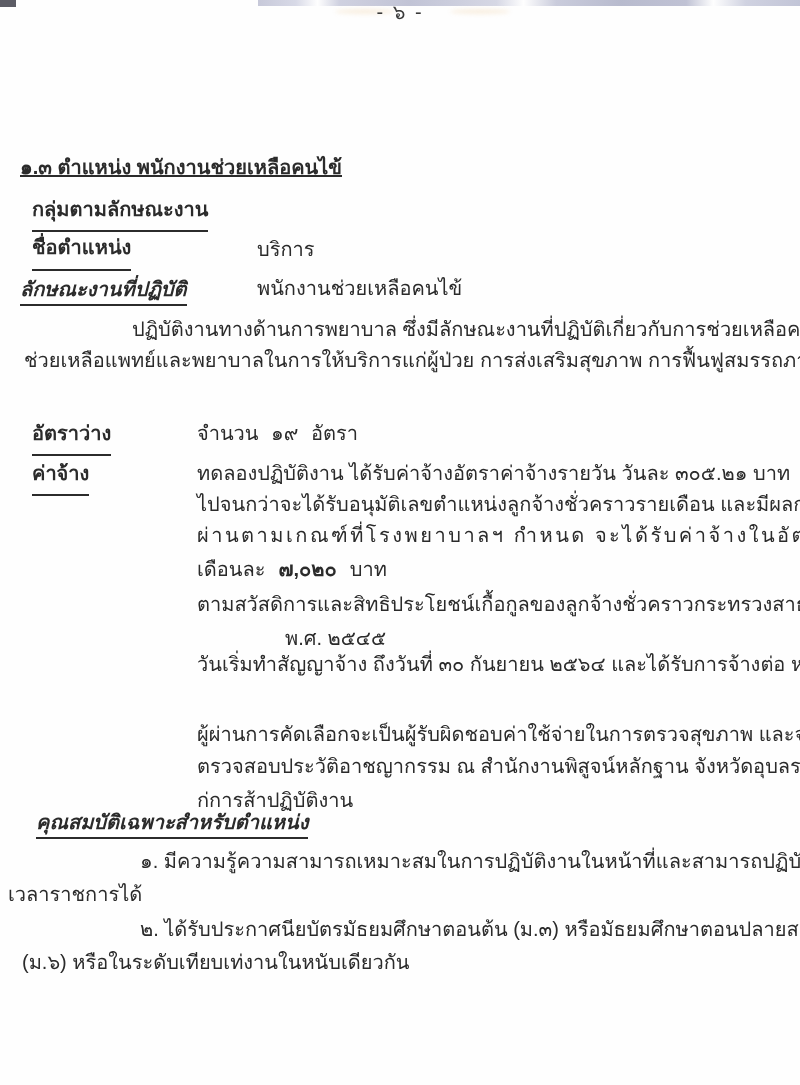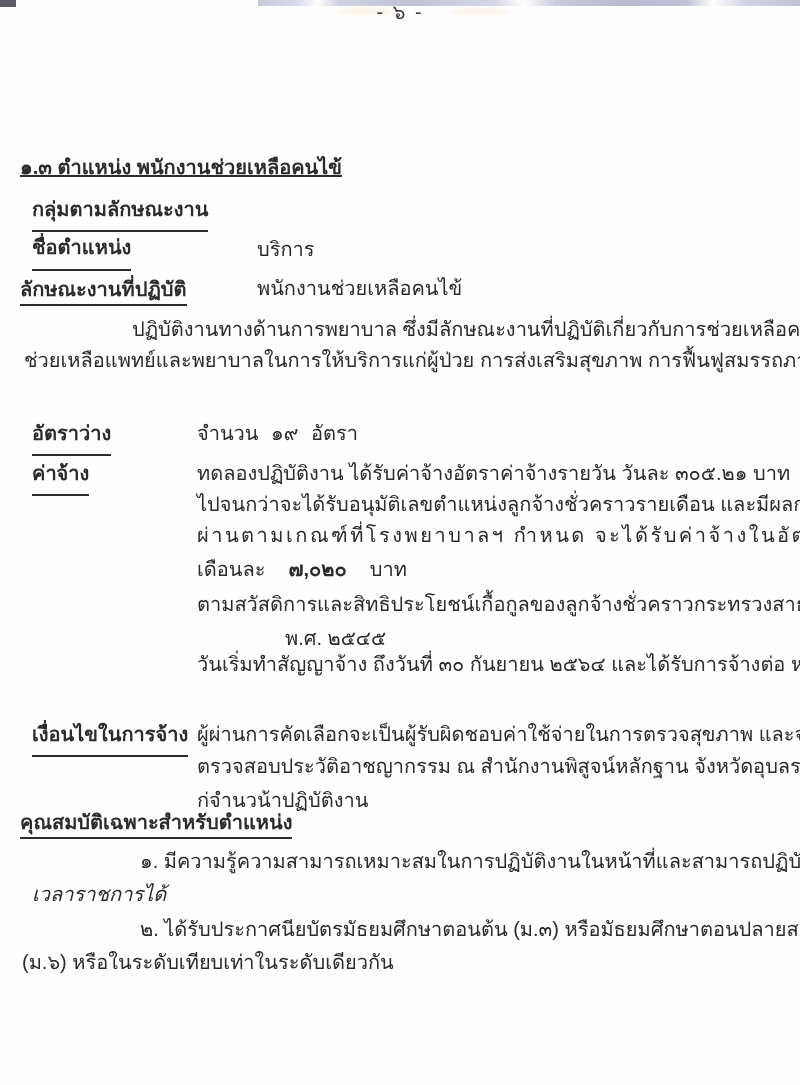--- a/index.html
+++ b/index.html
@@ -8,30 +8,30 @@
     width:800px; height:1085px;
     margin:0 auto;
     background:#fefefe;
     overflow:hidden;
     font-family:"Liberation Sans","DejaVu Sans",sans-serif;
     color:#2b2b2b;
     font-size:20px;
     line-height:1.25;
   }
   .abs { position:absolute; white-space:nowrap; }
-  .b { font-weight:700; }
+  .b { font-weight:700;font-style:italic; }
   .u { border-bottom:2px solid #2b2b2b; padding-bottom:2px; }
   .pagenum { left:0; top:106; width:100%; text-align:center; letter-spacing:2px; color:#3a3a3a; }
   .h1 { left:20px; top:155px; font-weight:700;text-decoration:underline; }
   .label { left:20px; font-weight:700; border-bottom:2px solid #2b2b2b; padding-bottom:8px;margin-left:12px; }
   .val { left:257px;margin-top:40px; }
   .val2 { left:197px; }
   .spread { letter-spacing:2.5px; }
   .wordgap { word-spacing:7px; }
-  .amount { font-weight:700; margin:0 23px; }
+  .amount { font-weight:700; margin:0 13px; }
   
   .artifact-corner {
     position:absolute; left:0; top:0; width:16px; height:7px;
     background:#3f3f4a; opacity:.85;
   }
   .artifact-streak {
     position:absolute; left:258px; top:0; width:542px; height:6px; opacity:.55;
     background:linear-gradient(90deg,
       #9a9dbb 0%, #b9bcd4 7%, rgba(185,188,212,0) 11%,
       #a9acc8 15%, #8f93b4 28%, #b5b8d0 44%, rgba(181,184,208,0) 49%,
@@ -75,26 +75,25 @@
   <div class="abs val2" style="top:461px;">ทดลองปฏิบัติงาน ได้รับค่าจ้างอัตราค่าจ้างรายวัน วันละ ๓๐๕.๒๑ บาท</div>
   <div class="abs val2" style="top:492px;">ไปจนกว่าจะได้รับอนุมัติเลขตำแหน่งลูกจ้างชั่วคราวรายเดือน และมีผลการประเมิน</div>
   <div class="abs val2 spread" style="top:523px;">ผ่านตามเกณฑ์ที่โรงพยาบาลฯ กำหนด จะได้รับค่าจ้างในอัตรา</div>
   <div class="abs val2" style="top:557px;"><span>เดือนละ</span><span class="amount">๗,๐๒๐</span><span>บาท</span></div>
 
   <div class="abs val2" style="top:592px;">ตามสวัสดิการและสิทธิประโยชน์เกื้อกูลของลูกจ้างชั่วคราวกระทรวงสาธารณสุข</div>
   <div class="abs" style="left:285px; top:626px;">พ.ศ. ๒๕๔๕</div>
 
   <div class="abs val2" style="top:652px;">วันเริ่มทำสัญญาจ้าง ถึงวันที่ ๓๐ กันยายน ๒๕๖๔ และได้รับการจ้างต่อ หากมีผล</div>
 
-  <div class="abs label" style="top:722px;">เงื่อนไขในการจ้าง</div>
   <div class="abs val2" style="top:722px;">ผู้ผ่านการคัดเลือกจะเป็นผู้รับผิดชอบค่าใช้จ่ายในการตรวจสุขภาพ และจ่ายค่า</div>
   <div class="abs val2" style="top:754px;">ตรวจสอบประวัติอาชญากรรม ณ สำนักงานพิสูจน์หลักฐาน จังหวัดอุบลราชธานี</div>
-  <div class="abs val2" style="top:788px;">ก่จำนวน้าปฏิบัติงาน</div>
+  <div class="abs val2" style="top:788px;">ก่การส้าปฏิบัติงาน</div>
 
-  <div class="abs b u" style="left:20px; top:810px;">คุณสมบัติเฉพาะสำหรับตำแหน่ง</div>
+  <div class="abs b u" style="left:36px; top:810px;">คุณสมบัติเฉพาะสำหรับตำแหน่ง</div>
 
   <div class="abs" style="left:140px; top:849px;">๑. มีความรู้ความสามารถเหมาะสมในการปฏิบัติงานในหน้าที่และสามารถปฏิบัติงานนอก</div>
-  <div class="abs" style="left:32px;  top:882px;font-style:italic;">เวลาราชการได้</div>
+  <div class="abs" style="left:8px;  top:882px;">เวลาราชการได้</div>
 
   <div class="abs" style="left:140px; top:917px;">๒. ได้รับประกาศนียบัตรมัธยมศึกษาตอนต้น (ม.๓) หรือมัธยมศึกษาตอนปลายสายสามัญ</div>
-  <div class="abs" style="left:22px;  top:950px;">(ม.๖) หรือในระดับเทียบเท่าในระดับเดียวกัน</div>
+  <div class="abs" style="left:22px;  top:950px;">(ม.๖) หรือในระดับเทียบเท่งานในหนับเดียวกัน</div>
 
 </div>
 
 </body></html>

